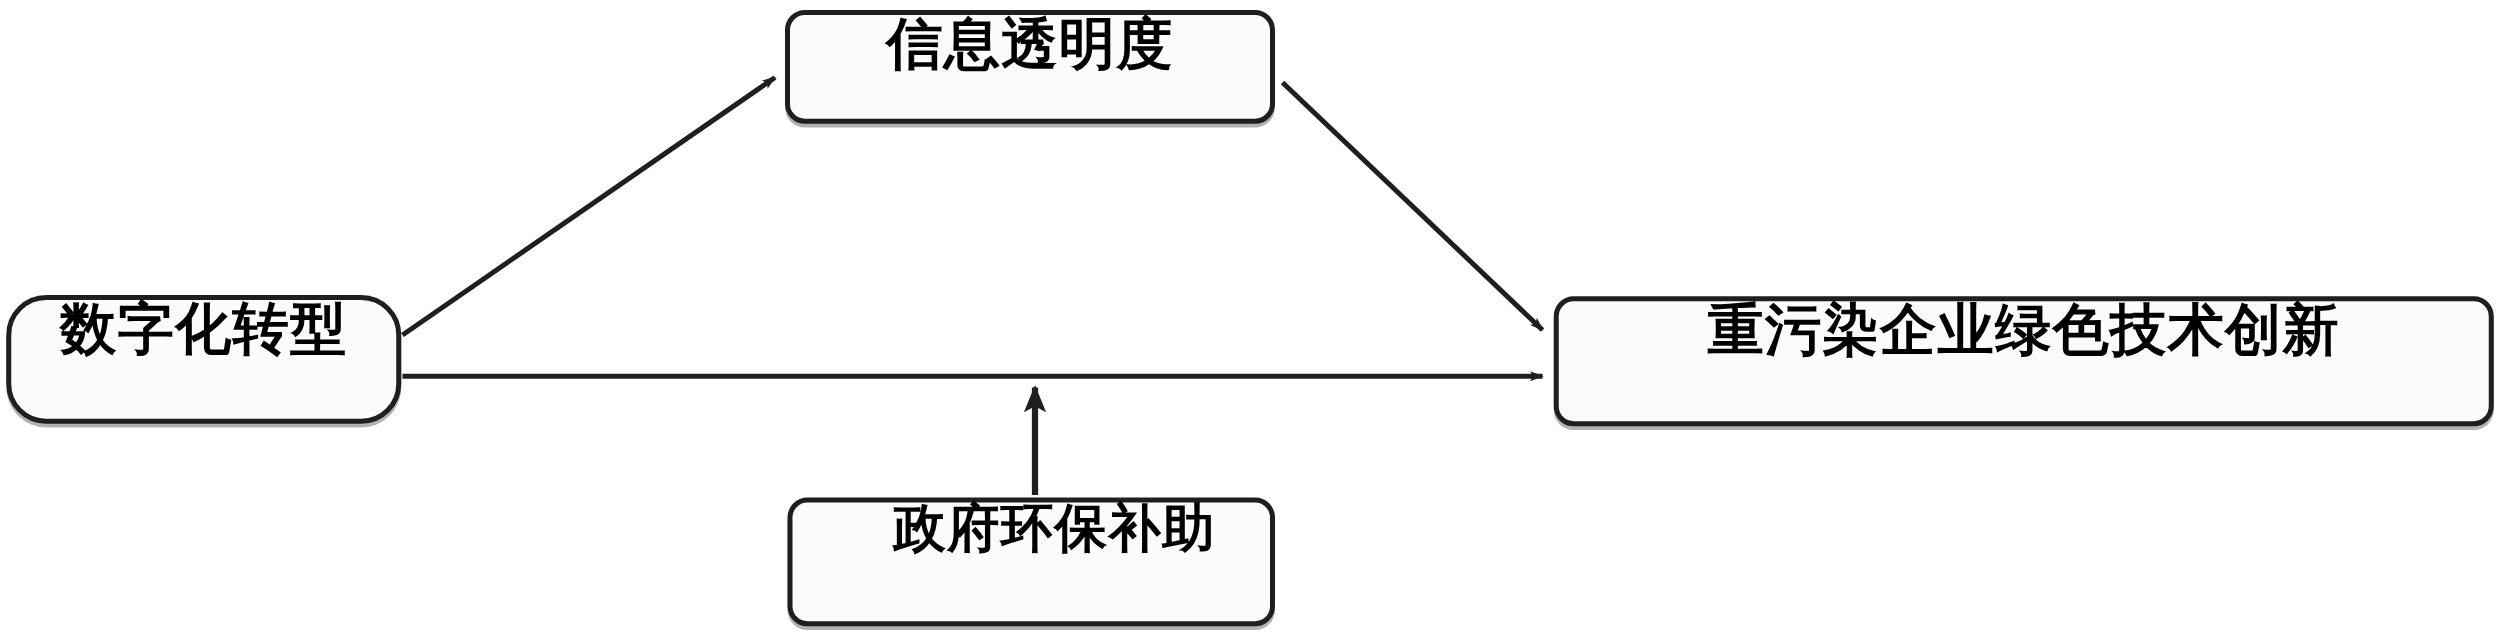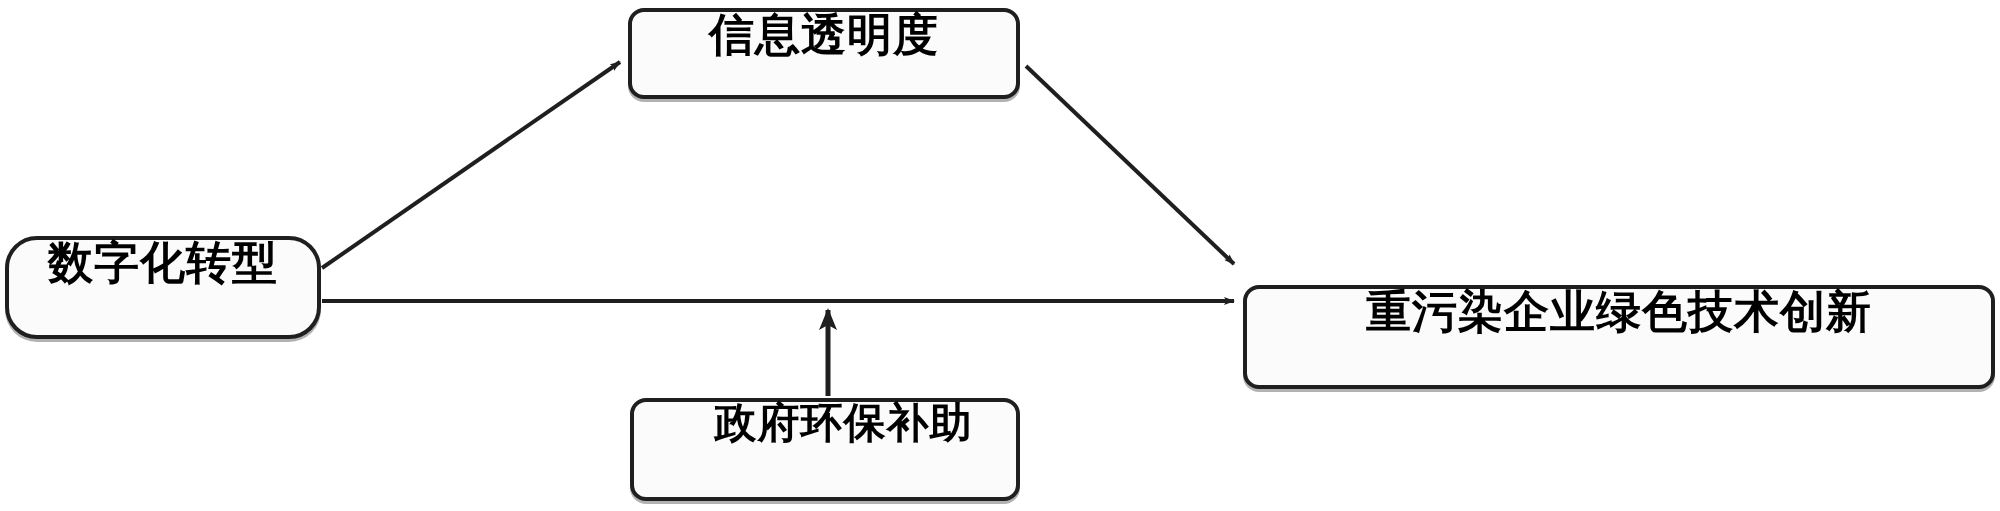--- a/index.html
+++ b/index.html
@@ -41,21 +41,21 @@
     font-family: "DejaVu Sans", "Liberation Sans", sans-serif;
     font-weight: 700;
     color: #000000;
     white-space: nowrap;
     letter-spacing: 1px;
     line-height: 1;
   }
   
   #node-dx      { left: 5px;    top: 236px; width: 316px; height: 103px; border-radius: 32px; }
   #node-info    { left: 628px;  top: 8px;   width: 392px; height: 91px;  }
-  #node-green   { left: 1243px; top: 237px; width: 752px; height: 104px; margin-top: 48px; }
+  #node-green   { left: 1243px; top: 237px; width: 752px; height: 104px; }
   #node-subsidy { left: 630px;  top: 398px; width: 390px; height: 103px; padding-left: 37px; }
 
   #node-dx      .node-label { font-size: 45px; }
   #node-info    .node-label { font-size: 45px; }
   #node-green   .node-label { font-size: 45px; }
   #node-subsidy .node-label { font-size: 42px; }
 </style>
 </head>
 <body>
 

